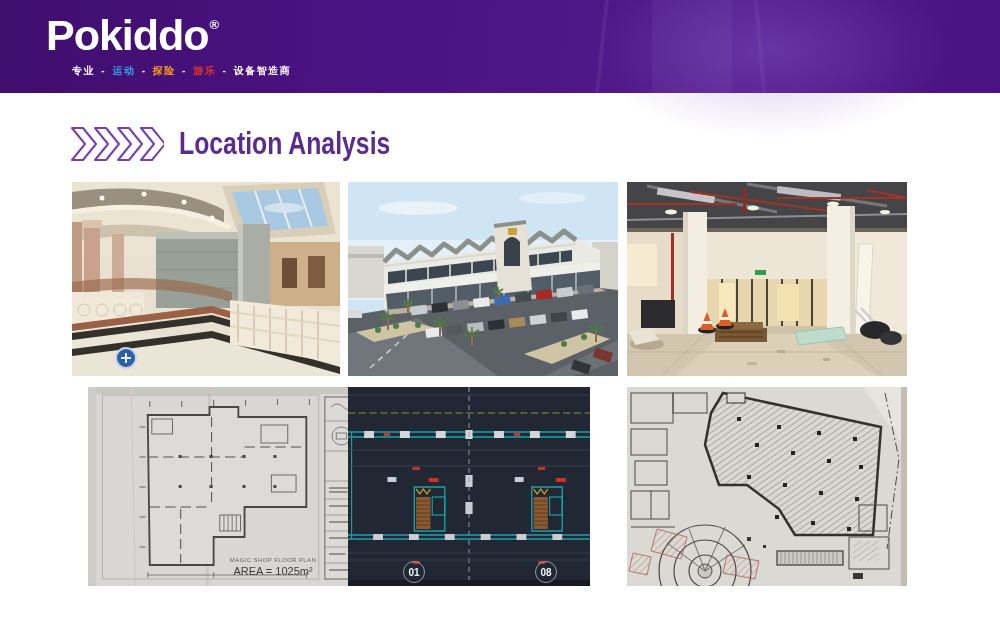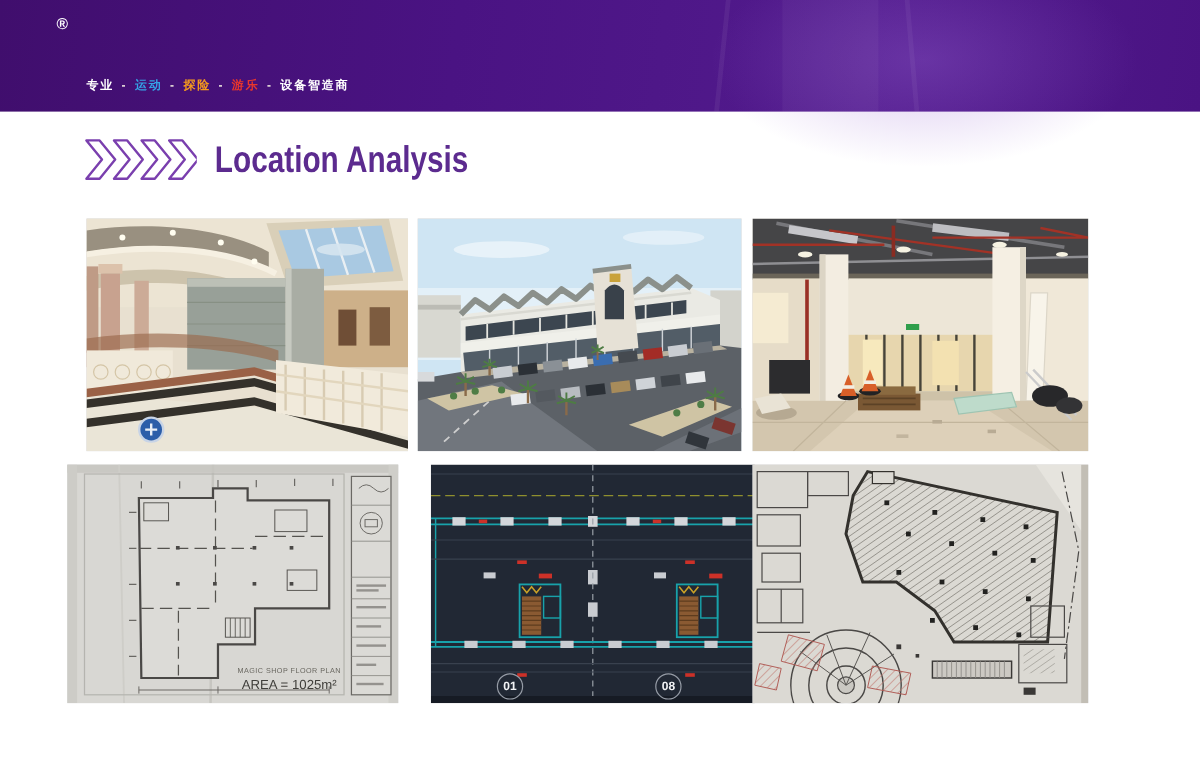--- a/index.html
+++ b/index.html
@@ -20,21 +20,21 @@
   .brand { font-size:43px; line-height:46px; font-weight:800; letter-spacing:-1px; }
   .reg   { font-size:13px; font-weight:700; margin:0 4px 26px 1px; }
   .cjk   { font-size:28px; line-height:38px; font-weight:800; letter-spacing:3px; }
   .tagline { position:absolute; left:72px; top:64px; font-size:10px; font-weight:700;
              letter-spacing:1.5px; color:#fff; white-space:nowrap; }
   .tg-blue { color:#35a3e6; } .tg-orange { color:#f59a1d;font-family:Liberation Serif, serif; } .tg-red { color:#e8362c; }
   .tg-dash { color:#f2ede2; margin:0 2px; }
   .website { position:absolute; right:27px; top:47px; font-size:23px; font-weight:700; color:#fff; letter-spacing:.5px; }
 
   
-  .titlebar { position:absolute; left:70px; top:112px; height:42px; display:flex; align-items:center; gap:15px; }
+  .titlebar { position:absolute; left:70px; top:123px; height:42px; display:flex; align-items:center; gap:15px; }
   .page-title { font-size:31px; font-weight:800; color:#5c2b8f; white-space:nowrap;
                 transform:scaleX(.8); transform-origin:left center; letter-spacing:0; }
 
   
   .ph { position:absolute; overflow:hidden; background:#ddd; }
   .ph svg { display:block; width:100%; height:100%; }
 
   .fp-caption-title { position:absolute; left:130px; top:170px; width:110px; text-align:center;
                       font-size:6px; color:#68665f; letter-spacing:.4px; white-space:nowrap; }
   .fp-caption-area  { position:absolute; left:126px; top:178px; width:118px; text-align:center;
@@ -50,20 +50,21 @@
 
 <div class="slide">
 
   <header class="header">
     <div class="hdr-art glow"></div>
     <div class="hdr-art st1"></div>
     <div class="hdr-art st2"></div>
     <div class="hdr-art st3"></div>
 
     <div class="logo">
+      <span class="brand">Pokiddo</span>
       <span class="reg">®</span>
     </div>
 
     <div class="tagline">
       <span>专业</span>
       <span class="tg-dash">-</span>
       <span class="tg-blue">运动</span>
       <span class="tg-dash">-</span>
       <span class="tg-orange">探险</span>
       <span class="tg-dash">-</span>
@@ -264,21 +265,21 @@
       <rect x="75" y="139" width="10" height="3" fill="#f2ede2"></rect>
       <ellipse cx="98" cy="144" rx="9" ry="3.5" fill="#222224"></ellipse>
       <polygon points="98,126 91,144 105,144" fill="#d85f28"></polygon>
       <rect x="93" y="135" width="10" height="3" fill="#f2ede2"></rect>
       <rect x="150" y="168" width="8" height="3" fill="#b8ab94"></rect>
       <rect x="120" y="180" width="10" height="3" fill="#c2b59e"></rect>
       <rect x="196" y="176" width="7" height="3" fill="#b8ab94"></rect>
     </svg>
   </figure>
 
-  <figure class="ph" style="left:56px;top:387px;width:276px;height:199px">
+  <figure class="ph" style="left:88px;top:387px;width:276px;height:199px">
     <svg viewBox="0 0 268 199" preserveAspectRatio="none">
       <rect width="268" height="199" fill="#d8d7d3"></rect>
       <rect width="268" height="7" fill="#c9c8c3"></rect>
       <rect width="8" height="199" fill="#cdccc7"></rect>
       <rect x="260" width="8" height="199" fill="#cfcec9"></rect>
       <line x1="118" y1="0" x2="116" y2="199" stroke="#c6c5c0" stroke-width="2"></line>
       <line x1="42" y1="0" x2="46" y2="199" stroke="#cecdc8" stroke-width="1.5"></line>
       <rect x="14" y="8" width="210" height="184" fill="none" stroke="#b5b4af" stroke-width="1"></rect>
       <path d="M60,14 V20 M91,14 V20 M122,13 V19 M153,13 V19 M184,12 V18 M215,12 V18" stroke="#6a6864" stroke-width="1"></path>
       <path d="M50,40 H56 M50,70 H56 M50,100 H56 M50,130 H56 M50,160 H56" stroke="#6a6864" stroke-width="1"></path>
@@ -312,21 +313,21 @@
           <rect x="234" y="134" width="20" height="2"></rect>
         <rect x="234" y="150" width="24" height="2"></rect>
           <rect x="234" y="166" width="16" height="2"></rect>
         <rect x="234" y="182" width="22" height="2"></rect>
       </g>
     </svg>
     <div class="fp-caption-title">MAGIC SHOP FLOOR PLAN</div>
     <div class="fp-caption-area">AREA = 1025m²</div>
   </figure>
 
-  <figure class="ph" style="left:359px;top:387px;width:270px;height:199px">
+  <figure class="ph" style="left:348px;top:387px;width:242px;height:199px">
     <svg viewBox="0 0 270 199" preserveAspectRatio="none">
       <rect width="270" height="199" fill="#212834"></rect>
       <path d="M0,8 H270" stroke="#39414e" stroke-width="1"></path>
       <path d="M0,26 H270" stroke="#8f8f2e" stroke-width="1.2" stroke-dasharray="8 4"></path>
       <path d="M0,45 H270 M0,50 H270" stroke="#18a2aa" stroke-width="1.5"></path>
       <g fill="#d3d6da">
         <rect x="18" y="44" width="11" height="7"></rect>
           <rect x="58" y="44" width="11" height="7"></rect>
           <rect x="98" y="44" width="11" height="7"></rect>
         <rect x="131" y="43" width="8" height="9"></rect>

